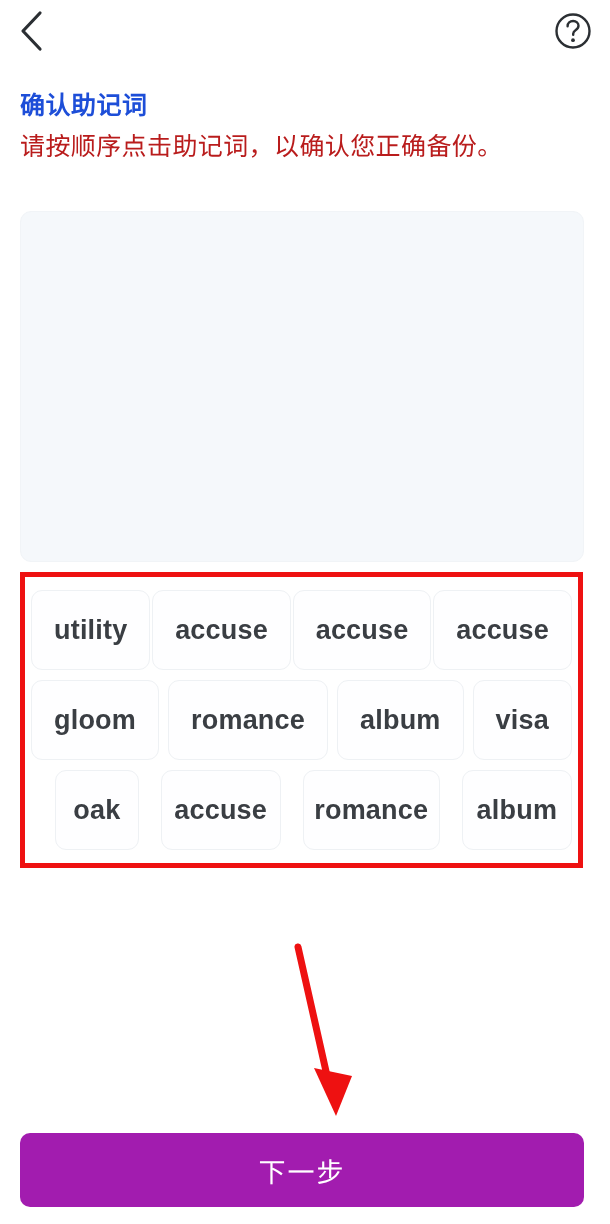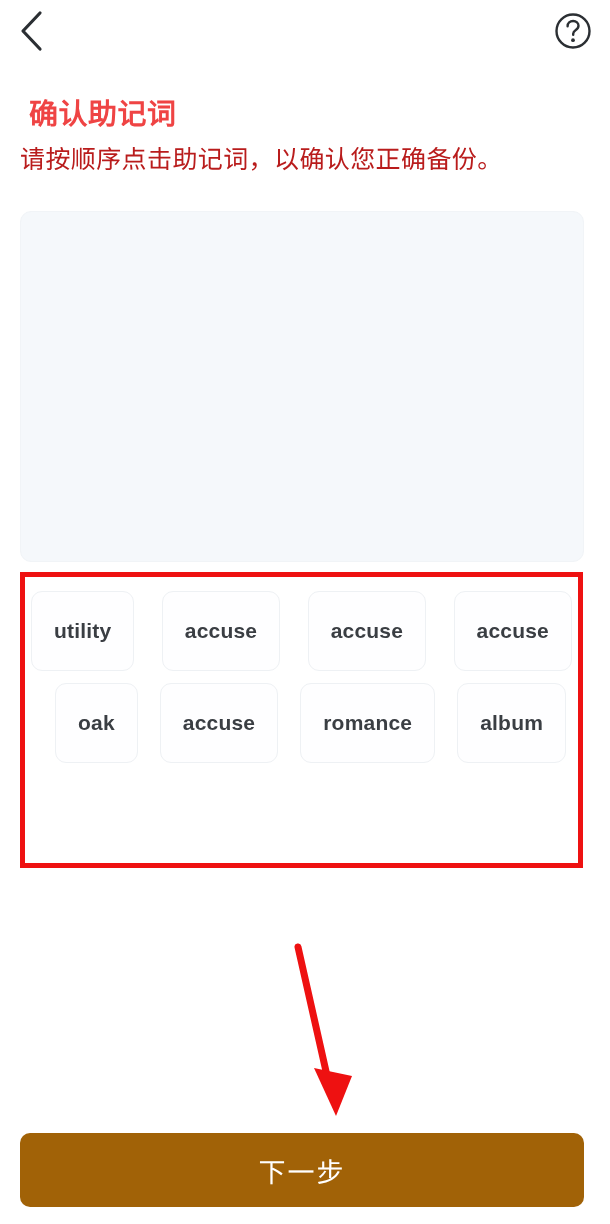--- a/index.html
+++ b/index.html
@@ -50,25 +50,25 @@
   .nav-help svg { display: block; }
 
   
   .heading {
     position: absolute;
     top: 86px;
     left: 20px;
     width: 570px;
   }
   .title {
-    margin: 9px;
-    font-size: 29px;
+    margin: 0;
+    font-size: 25px;
     line-height: 38px;
     font-weight: bold;
-    color: #ef4444;
+    color: #1d4ed8;
     letter-spacing: 0.5px;
   }
   .subtitle {
     margin: 5px 0 0 0;
     font-size: 25px;
     line-height: 34px;
     font-weight: normal;
     color: #b91c1c;
     letter-spacing: 0.4px;
   }
@@ -135,21 +135,21 @@
     background: #fefeff;
     border: 1px solid #eef1f4;
     border-radius: 11px;
     box-sizing: border-box;
     height: 80px;
     min-width: 78px;
     padding: 0 22px;
     display: flex;
     align-items: center;
     justify-content: center;
-    font-size: 21px;
+    font-size: 27px;
     font-weight: bold;
     color: #3a3e43;
     letter-spacing: 0.2px;
     cursor: pointer;
     user-select: none;
   }
 
   
   .arrow-annotation {
     position: absolute;
@@ -213,30 +213,36 @@
   <div class="dropzone-inner"></div>
 </div>
 
 <div class="wordbank">
     <div class="word-row justify">
       <div class="word-chip">utility</div>
       <div class="word-chip">accuse</div>
       <div class="word-chip">accuse</div>
       <div class="word-chip">accuse</div>
     </div>
+    <div class="word-row justify">
+      <div class="word-chip">gloom</div>
+      <div class="word-chip">romance</div>
+      <div class="word-chip">album</div>
+      <div class="word-chip">visa</div>
+    </div>
     <div class="word-row left-align">
       <div class="word-chip">oak</div>
       <div class="word-chip">accuse</div>
       <div class="word-chip">romance</div>
       <div class="word-chip">album</div>
     </div>
   </div>
 
 <div class="highlight-box" style="border-color: rgb(238, 17, 17);"></div>
 
 <svg class="arrow-annotation" viewBox="0 0 610 1224" aria-hidden="true">
   <g>
     <line id="arrow-shaft" x1="298" y1="947" x2="330" y2="1089" stroke="#ee1111" stroke-width="7" stroke-linecap="round"></line>
     <polygon id="arrow-head" points="336,1116 314,1068 352,1076" fill="#ee1111"></polygon>
   </g>
 </svg>
 
-<button class="next-button" aria-disabled="true" style="background: #a16207; color: rgb(255, 255, 255); text-align: center;">下一步</button>
+<button class="next-button" aria-disabled="true" style="background: #a21caf; color: rgb(255, 255, 255); text-align: center;">下一步</button>
 
 </body></html>

